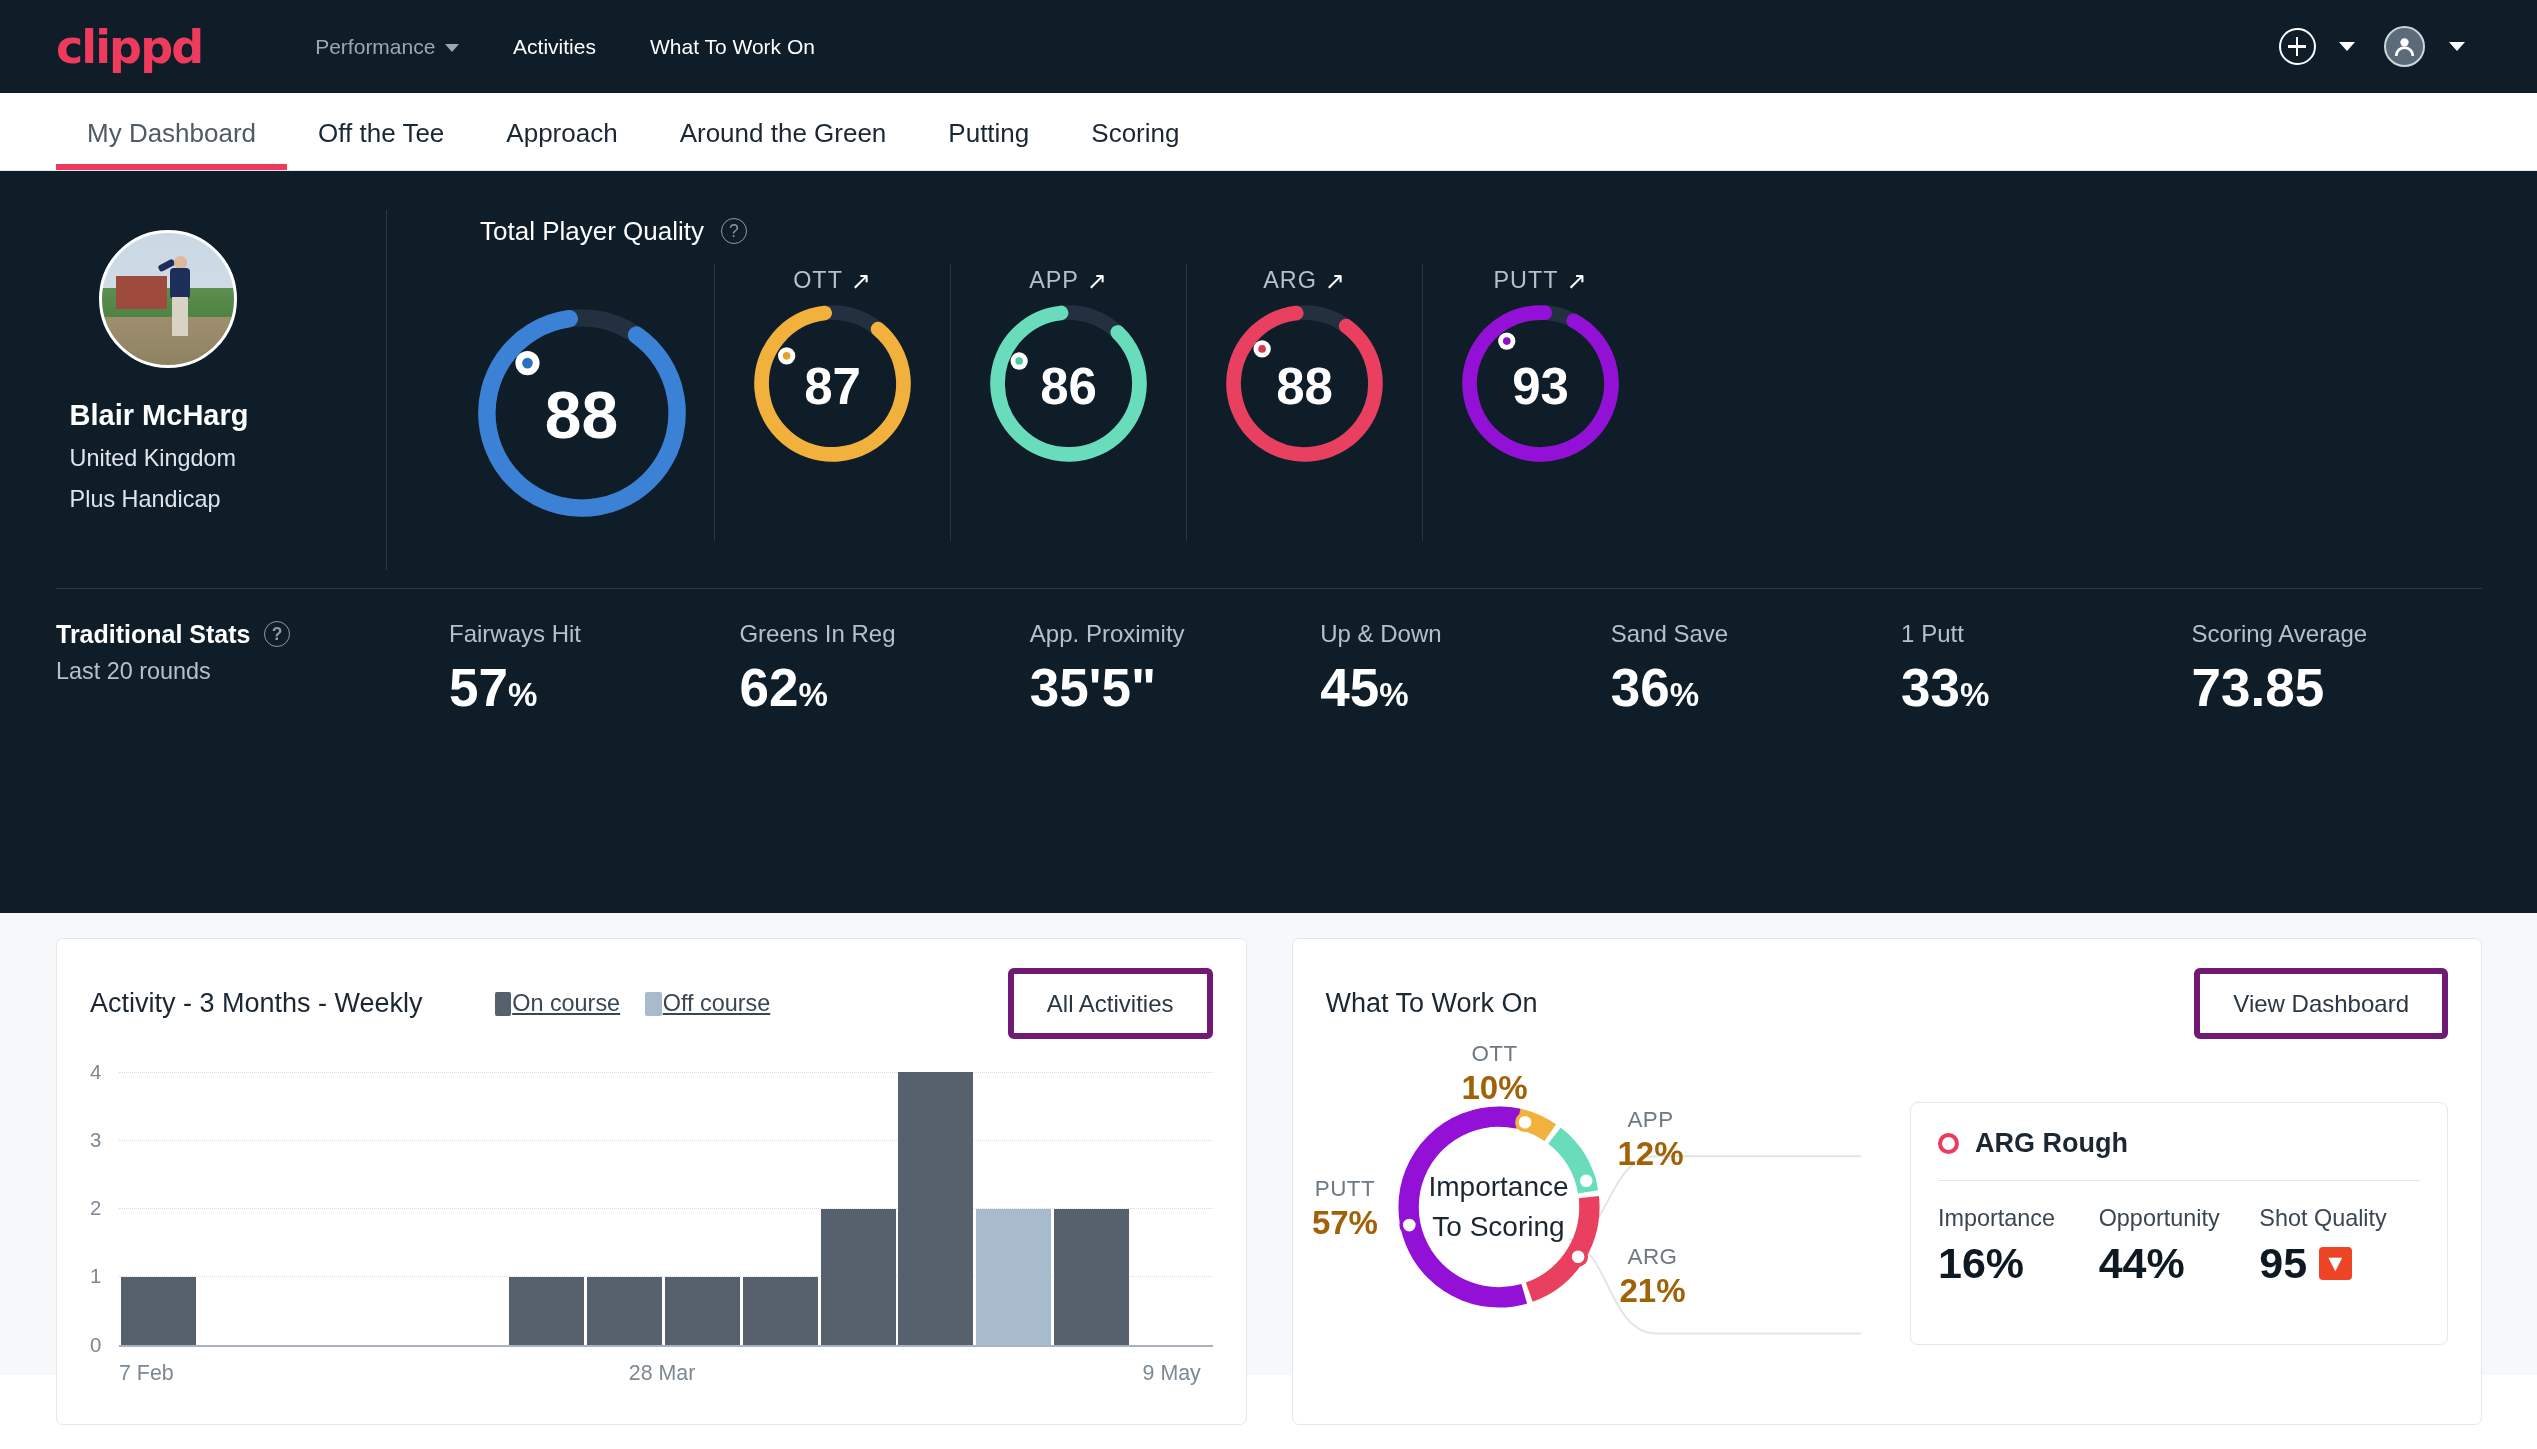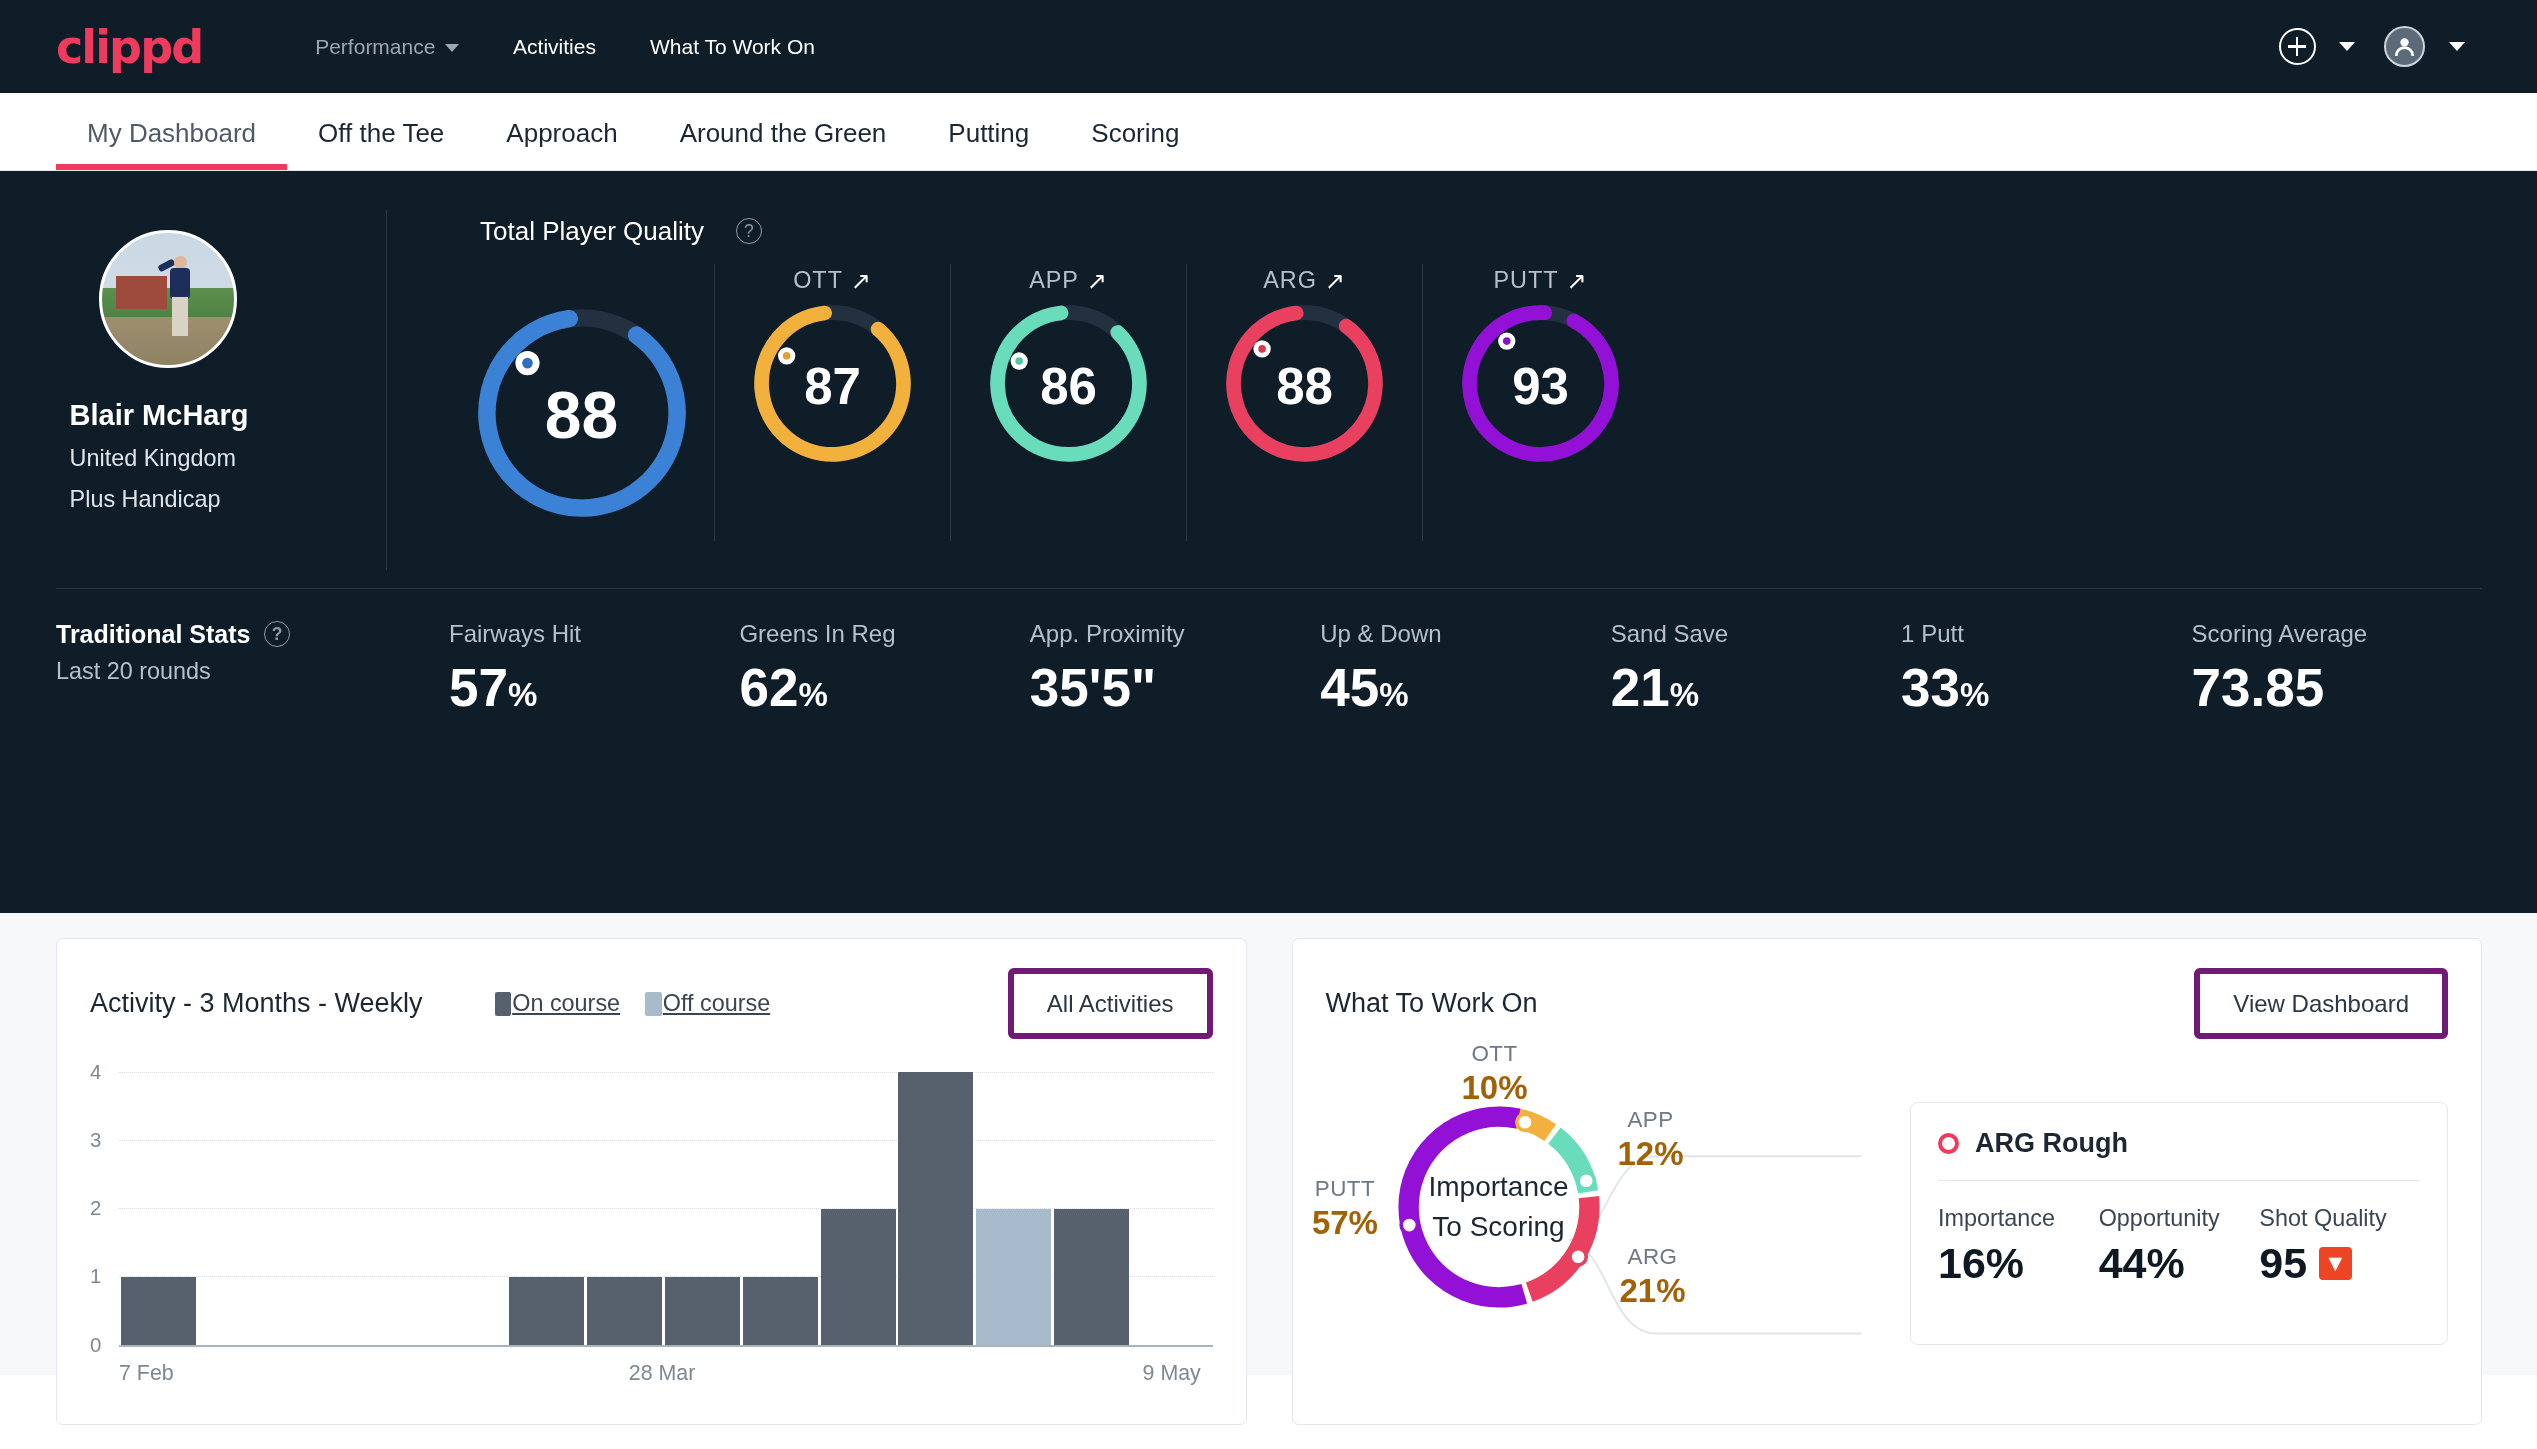--- a/index.html
+++ b/index.html
@@ -132,21 +132,21 @@
     position: absolute; left: 56px; top: 29px; width: 16.6px; height: 6.8px;
     background: #1e2e5a; transform: rotate(-28deg); border-radius: 2.9px;
   }
   .pname {
     color: #ffffff; font-size: 29px; font-weight: bold;
     margin-top: 31px; margin-left: 13.6px;
   }
   .pmeta { color: #dfe5ea; font-size: 23.4px; margin-top: 13.6px; margin-left: 13.6px; }
 
   .quality-block { flex: 1; padding-top: 5.8px; }
-  .q-title-row { display: flex; align-items: center; gap: 32px; margin-left: 31px; }
+  .q-title-row { display: flex; align-items: center; gap: 17px; margin-left: 31px; }
   .q-title { color: #ffffff; font-size: 26px; }
   .q-help {
     width: 26px; height: 26px; border-radius: 50%;
     border: 1.9px solid #8d99a5; color: #8d99a5;
     font-size: 17.5px; display: flex; align-items: center; justify-content: center;
   }
   .gauges { display: flex; align-items: flex-start; margin-top: 17.5px; }
   .gauge-cell {
     display: flex; flex-direction: column; align-items: center;
     position: relative;
@@ -438,21 +438,21 @@
     <div class="tstat">
       <div class="lbl">App. Proximity</div>
       <div class="val"><span>35'5"</span><span class="unit"></span></div>
     </div>
     <div class="tstat">
       <div class="lbl">Up &amp; Down</div>
       <div class="val"><span>45</span><span class="unit">%</span></div>
     </div>
     <div class="tstat">
       <div class="lbl">Sand Save</div>
-      <div class="val"><span>21</span><span class="unit">%</span></div>
+      <div class="val"><span>36</span><span class="unit">%</span></div>
     </div>
     <div class="tstat">
       <div class="lbl">1 Putt</div>
       <div class="val"><span>33</span><span class="unit">%</span></div>
     </div>
     <div class="tstat">
       <div class="lbl">Scoring Average</div>
       <div class="val"><span>73.85</span><span class="unit"></span></div>
     </div>
   </div>

